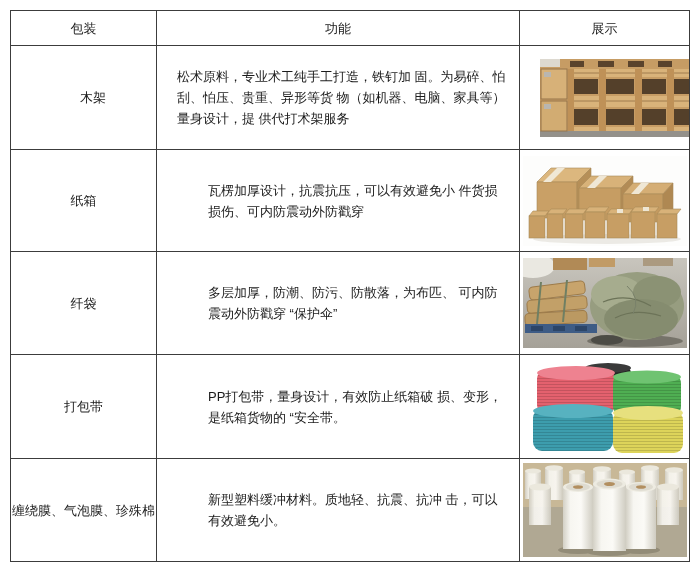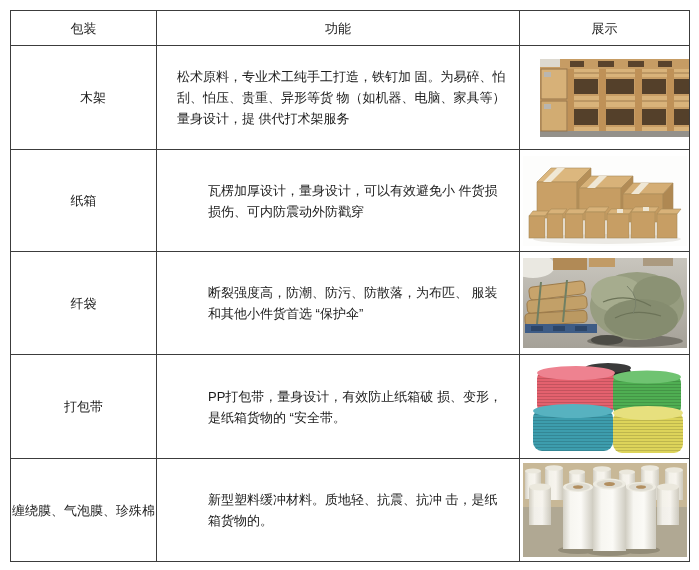--- a/index.html
+++ b/index.html
@@ -118,21 +118,21 @@
         <rect x="4" y="13" width="7" height="5" fill="#b9b6b0"></rect>
         <rect x="4" y="45" width="7" height="5" fill="#b9b6b0"></rect>
         <rect x="152" y="26" width="8" height="46" fill="#36587c"></rect>
         <rect x="160" y="26" width="4" height="46" fill="#c9c5bc"></rect>
       </svg>
     </td>
   </tr>
 
   <tr class="r2">
     <td class="pkg-name"><span>纸箱</span></td>
-    <td class="func"><span>瓦楞加厚设计，量身设计，可以有效避免小 件货损损伤、可内防震动外防戳穿</span></td>
+    <td class="func"><span>瓦楞加厚设计，抗震抗压，可以有效避免小 件货损损伤、可内防震动外防戳穿</span></td>
     <td class="photo">
       <svg width="164" height="90" viewBox="0 0 164 90" role="img" aria-label="大小纸箱照片">
         <rect width="164" height="90" fill="#fdfdfc"></rect>
         <ellipse cx="84" cy="83" rx="74" ry="5" fill="#eceae5"></ellipse>
         <g stroke="#a98a58" stroke-width="0.6">
           <polygon points="14,26 54,26 68,12 28,12" fill="#dcb77e"></polygon>
           <polygon points="14,26 54,26 54,62 14,62" fill="#c9a066"></polygon>
           <polygon points="54,26 68,12 68,48 54,62" fill="#b68f58"></polygon>
           <polygon points="34,12 42,12 28,26 20,26" fill="#f0e8d6" stroke="none"></polygon>
           <polygon points="56,32 98,32 110,20 68,20" fill="#d8b279"></polygon>
@@ -163,21 +163,21 @@
         <g fill="#eee6d4">
           <rect x="94" y="53" width="6" height="4"></rect>
                 <rect x="120" y="51" width="6" height="4"></rect>
         </g>
       </svg>
     </td>
   </tr>
 
   <tr class="r3">
     <td class="pkg-name"><span>纤袋</span></td>
-    <td class="func"><span>断裂强度高，防潮、防污、防散落，为布匹、 服装和其他小件货首选 “保护伞”</span></td>
+    <td class="func"><span>多层加厚，防潮、防污、防散落，为布匹、 可内防震动外防戳穿 “保护伞”</span></td>
     <td class="photo">
       <svg width="164" height="90" viewBox="0 0 164 90" role="img" aria-label="绿色编织袋货物照片">
         <rect width="164" height="90" fill="url(#floorG)"></rect>
         <ellipse cx="10" cy="8" rx="22" ry="12" fill="#eae8e1"></ellipse>
         <rect x="30" y="0" width="34" height="12" fill="#b18a56"></rect>
         <rect x="66" y="0" width="26" height="9" fill="#c19b66"></rect>
         <rect x="120" y="0" width="30" height="8" fill="#ab9a80"></rect>
         <g>
           <rect x="6" y="26" width="56" height="13" rx="4" fill="#c8a46c" stroke="#9d7b4a" transform="rotate(-7 34 32)"></rect>
           <rect x="4" y="40" width="60" height="13" rx="4" fill="#c2a068" stroke="#9d7b4a" transform="rotate(-5 34 46)"></rect>
@@ -229,21 +229,21 @@
           <rect x="90" y="52" width="70" height="42" rx="9" fill="#ddd45a"></rect>
           <rect x="90" y="52" width="70" height="42" rx="9" fill="url(#strapP)"></rect>
           <ellipse cx="125" cy="54" rx="35" ry="7" fill="#e7e07e"></ellipse>
         </g>
       </svg>
     </td>
   </tr>
 
   <tr class="r5">
     <td class="pkg-name"><span>缠绕膜、气泡膜、珍殊棉</span></td>
-    <td class="func"><span>新型塑料缓冲材料。质地轻、抗震、抗冲 击，是纸箱货物的。</span></td>
+    <td class="func"><span>新型塑料缓冲材料。质地轻、抗震、抗冲 击，可以有效避免小。</span></td>
     <td class="photo">
       <svg width="164" height="94" viewBox="0 0 164 94" role="img" aria-label="缠绕膜膜卷照片">
         <rect width="164" height="94" fill="#c8b897"></rect>
         <rect y="44" width="164" height="50" fill="#b0a893"></rect>
         <g opacity="0.92">
           <rect x="2" y="8" width="16" height="28" fill="url(#cylG)"></rect>
                 <ellipse cx="10" cy="8" rx="8" ry="2.6" fill="#efede4"></ellipse>
           <rect x="22" y="5" width="18" height="32" fill="url(#cylG)"></rect>
                 <ellipse cx="31" cy="5" rx="9" ry="2.8" fill="#efede4"></ellipse>
           <rect x="46" y="9" width="16" height="28" fill="url(#cylG)"></rect>

